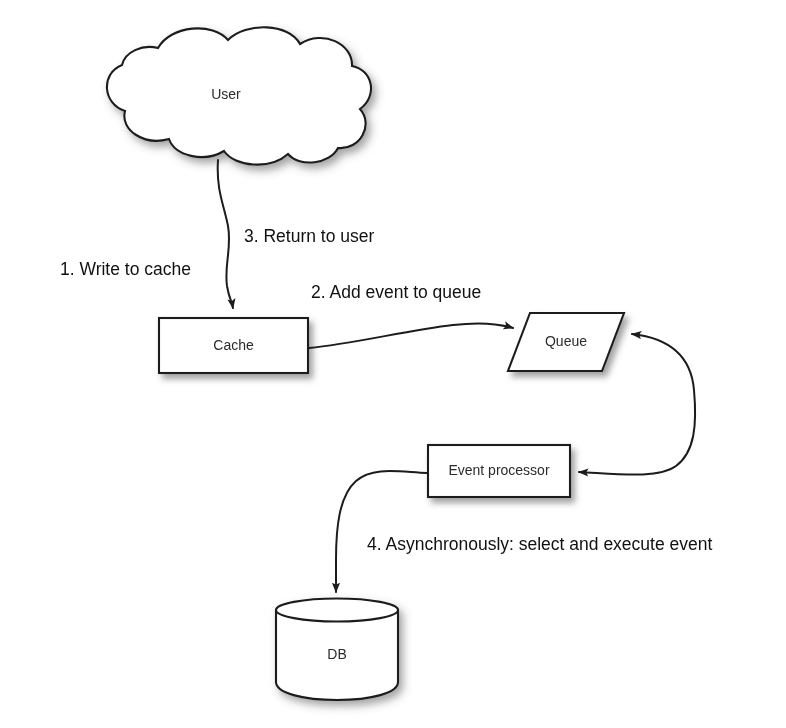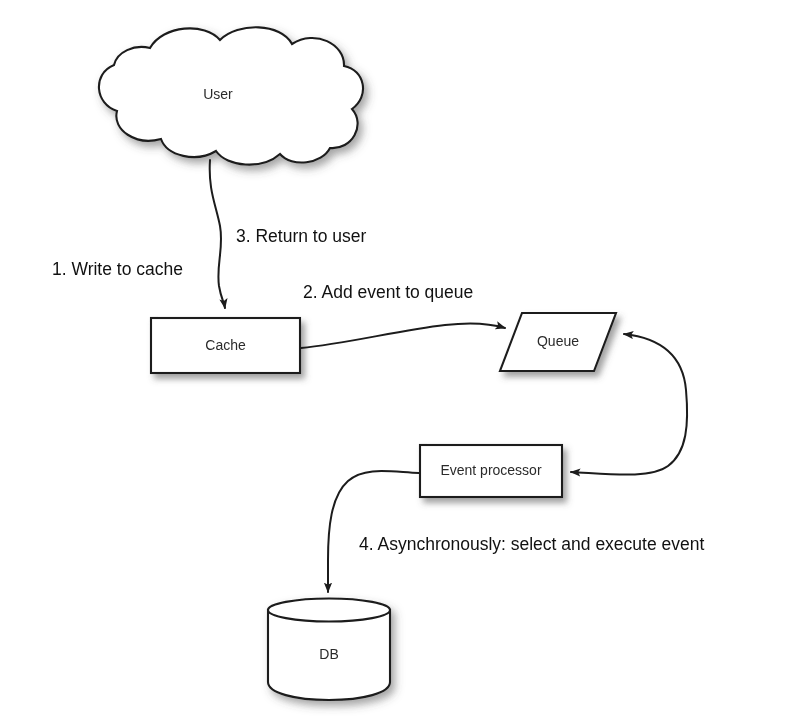--- a/index.html
+++ b/index.html
@@ -11,21 +11,21 @@
   body {
     width: 786px;
     height: 728px;
     position: relative;
     overflow: hidden;
     font-family: "Liberation Sans", sans-serif;
     color: #1a1a1a;
   }
   #diagram-root {
     position: absolute;
-    left: 0;
+    left: 8px;
     top: 0;
     width: 628px;
     height: 728px;
   }
   svg#diagram-svg {
     display: block;
     width: 786px;
     height: 728px;
   }
   .node-shape {

